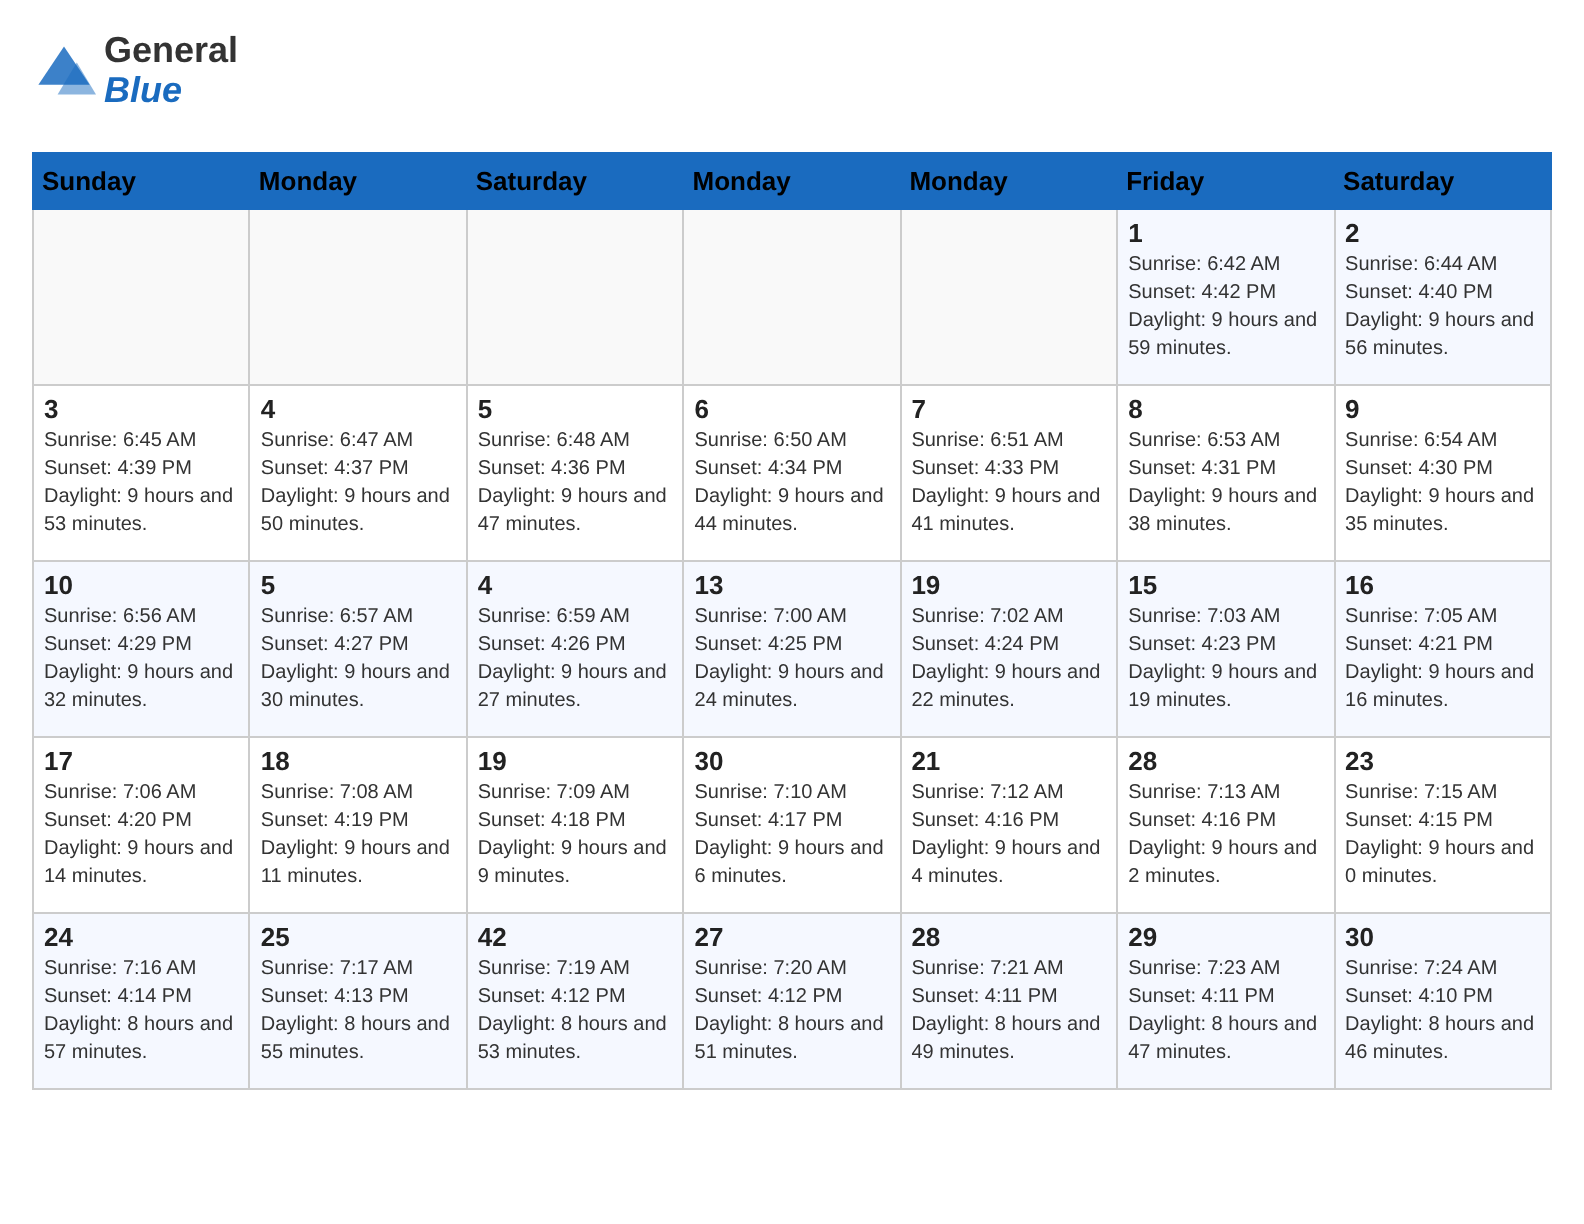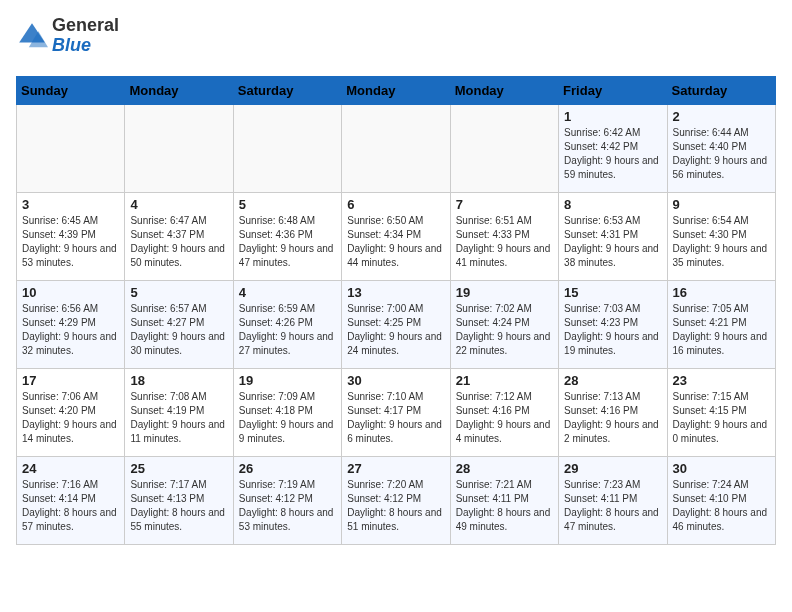--- a/index.html
+++ b/index.html
@@ -235,21 +235,21 @@
       <tr>
         <td>
           <span class="day-number">24</span>
           <div class="day-info">Sunrise: 7:16 AM<br>Sunset: 4:14 PM<br>Daylight: 8 hours and 57 minutes.</div>
         </td>
         <td>
           <span class="day-number">25</span>
           <div class="day-info">Sunrise: 7:17 AM<br>Sunset: 4:13 PM<br>Daylight: 8 hours and 55 minutes.</div>
         </td>
         <td>
-          <span class="day-number">26</span>
+          <span class="day-number">42</span>
           <div class="day-info">Sunrise: 7:19 AM<br>Sunset: 4:12 PM<br>Daylight: 8 hours and 53 minutes.</div>
         </td>
         <td>
           <span class="day-number">27</span>
           <div class="day-info">Sunrise: 7:20 AM<br>Sunset: 4:12 PM<br>Daylight: 8 hours and 51 minutes.</div>
         </td>
         <td>
           <span class="day-number">28</span>
           <div class="day-info">Sunrise: 7:21 AM<br>Sunset: 4:11 PM<br>Daylight: 8 hours and 49 minutes.</div>
         </td>

